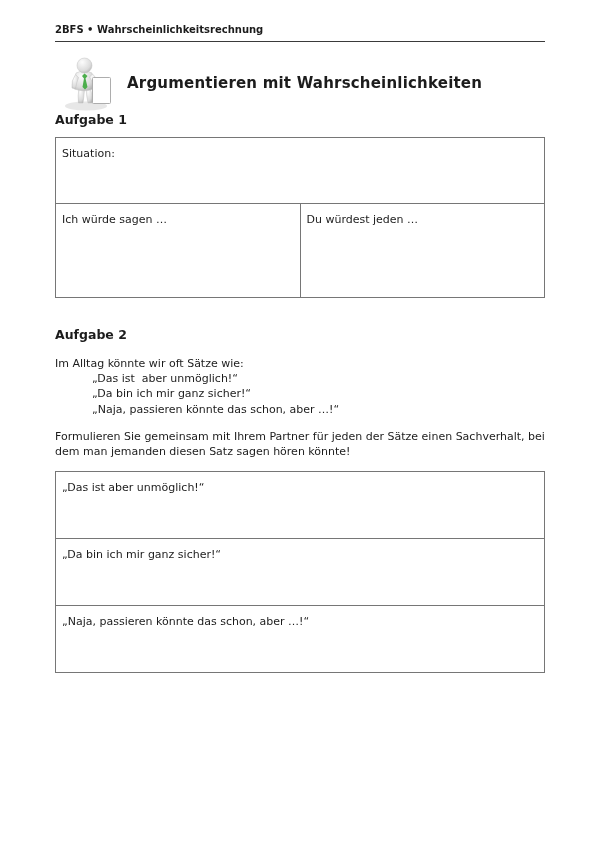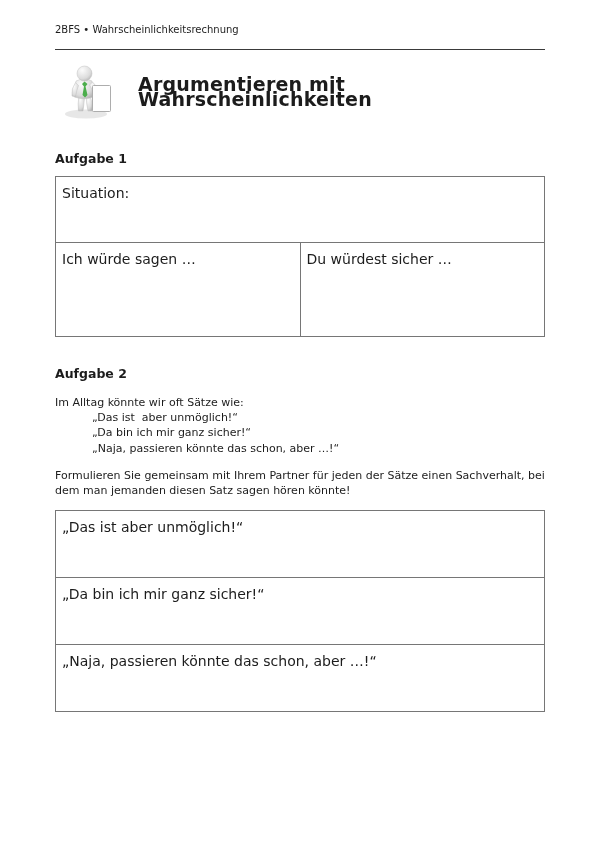--- a/index.html
+++ b/index.html
@@ -12,59 +12,60 @@
     color: #1c1c1c;
     font-family: "DejaVu Sans", sans-serif;
     font-size: 11px;
     line-height: 14.5px;
     overflow: hidden;
   }
   .content { margin: 0 55px; width: 490px; }
 
   .header {
     padding-top: 23px;
-    padding-bottom: 11px;
+    padding-bottom: 3px;
     border-bottom: 1px solid #3a3a3a;
     font-size: 10px;
+    font-weight: bold;
   }
 
   .title-row {
     display: flex;
     align-items: center;
     gap: 9px;
     margin-top: 13px;
     height: 58px;
   }
   .figure-icon { width: 56px; height: 56px; flex: 0 0 auto; margin-left: 3px; }
   .page-title {
-    margin: 15px;
-    font-size: 19px;
+    margin: 4px;
+    font-size: 15px;
     font-weight: bold;
     letter-spacing: 0.2px;
   }
 
   .task-heading {
     margin: 0;
     font-size: 12.5px;
     font-weight: bold;
   }
-  .heading-1 { margin-top: 31px; }
+  .heading-1 { }
   .heading-2 { margin-top: 30px; }
 
   table {
     width: 100%;
     border-collapse: collapse;
     table-layout: fixed;
     margin-top: 10px;
   }
   td {
     border: 1px solid #767676;
     vertical-align: top;
     padding: 9px 6px;
-    font-size: 14px;
+    font-size: 11px;
   }
   .t1 { margin-top: 10px; }
   .t2 { margin-top: 12px; }
   .h66 { height: 66px; }
   .h94 { height: 94px; margin-left: 36px; }
   .h92 { height: 92px; }
   .h67 { height: 67px; }
   .w50 { width: 49.5%; }
 
   .intro { margin: 14px 0 0 0; }
@@ -108,21 +109,21 @@
 
     <h2 class="task-heading heading-1">Aufgabe 1</h2>
 
     <table class="t1">
       <tbody>
           <tr>
         <td colspan="2" class="h66">Situation:</td>
       </tr>
       <tr>
         <td class="h94 w50">Ich würde sagen …</td>
-        <td class="h94">Du würdest sicher …</td>
+        <td class="h94">Du würdest jeden …</td>
       </tr>
     </tbody>
       </table>
 
     <h2 class="task-heading heading-2">Aufgabe 2</h2>
 
     <p class="intro">Im Alltag könnte wir oft Sätze wie:</p>
     <div class="quotes">
       <div class="quote">„Das ist  aber unmöglich!“</div>
       <div class="quote">„Da bin ich mir ganz sicher!“</div>

